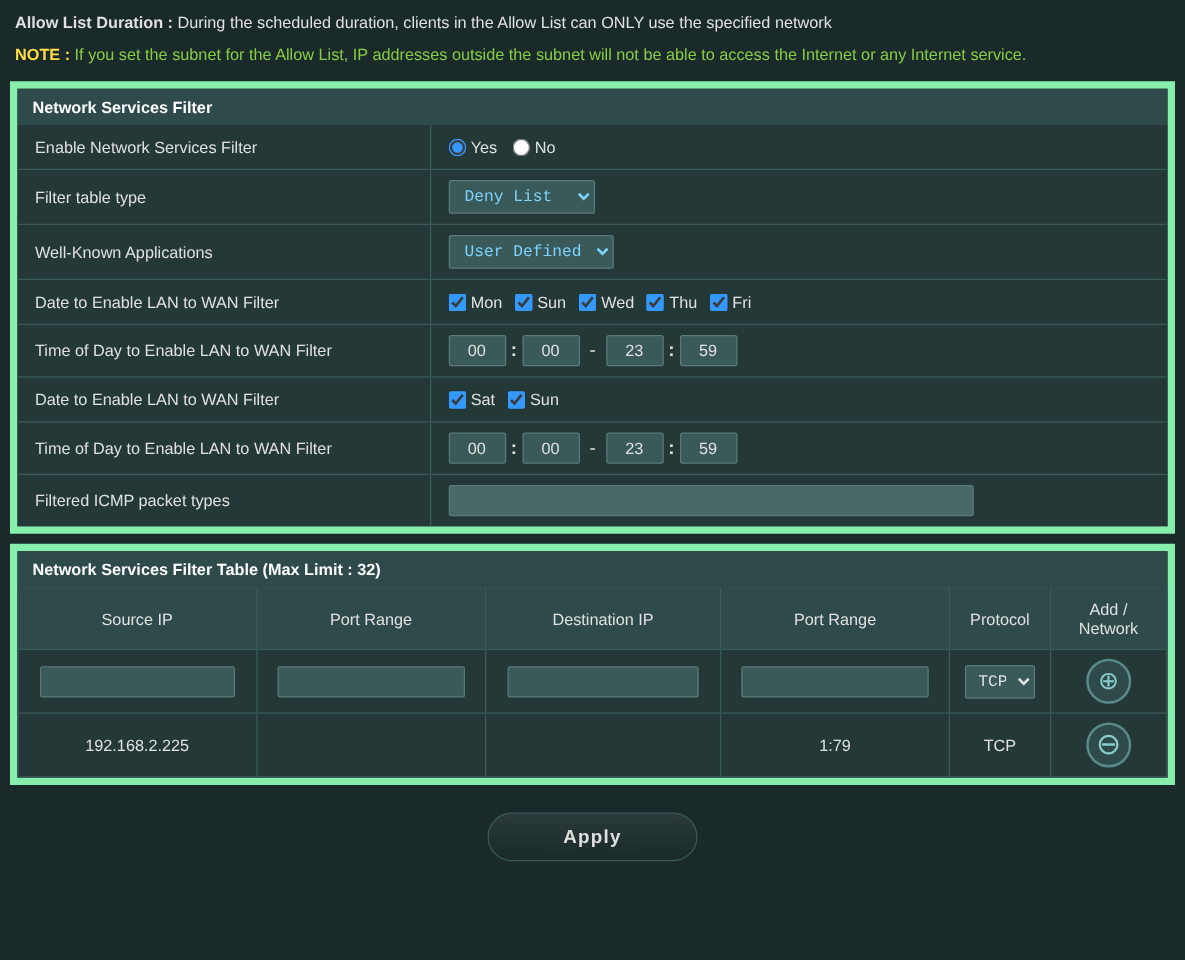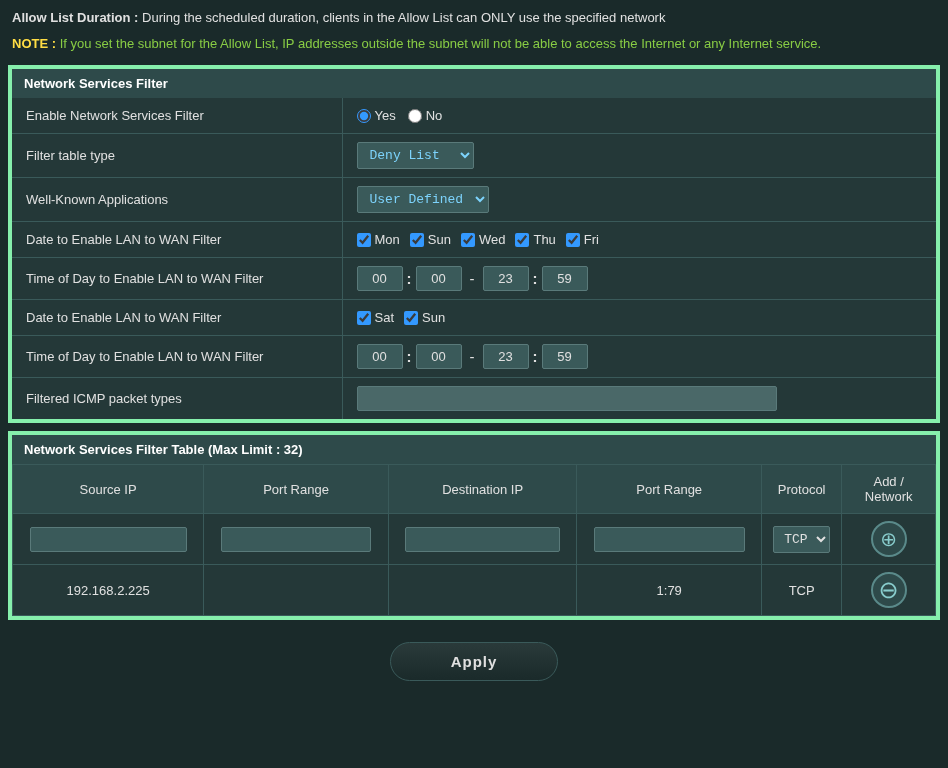--- a/index.html
+++ b/index.html
@@ -17,21 +17,21 @@
       color: #e0e0e0;
       font-size: 13px;
       line-height: 1.5;
     }
     .top-note .bold { font-weight: bold; }
     .top-note .note-label { color: #ffdd44; font-weight: bold; }
     .top-note .note-text { color: #88cc44; margin-top: 16px; }
 
     .section {
       margin: 8px 8px;
-      border: 4px solid #86efac;
+      border: 6px solid #86efac;
     }
 
     .section-header {
       background: #2e4a4a;
       color: #ffffff;
       font-weight: bold;
       font-size: 13px;
       padding: 7px 12px;
     }
 

